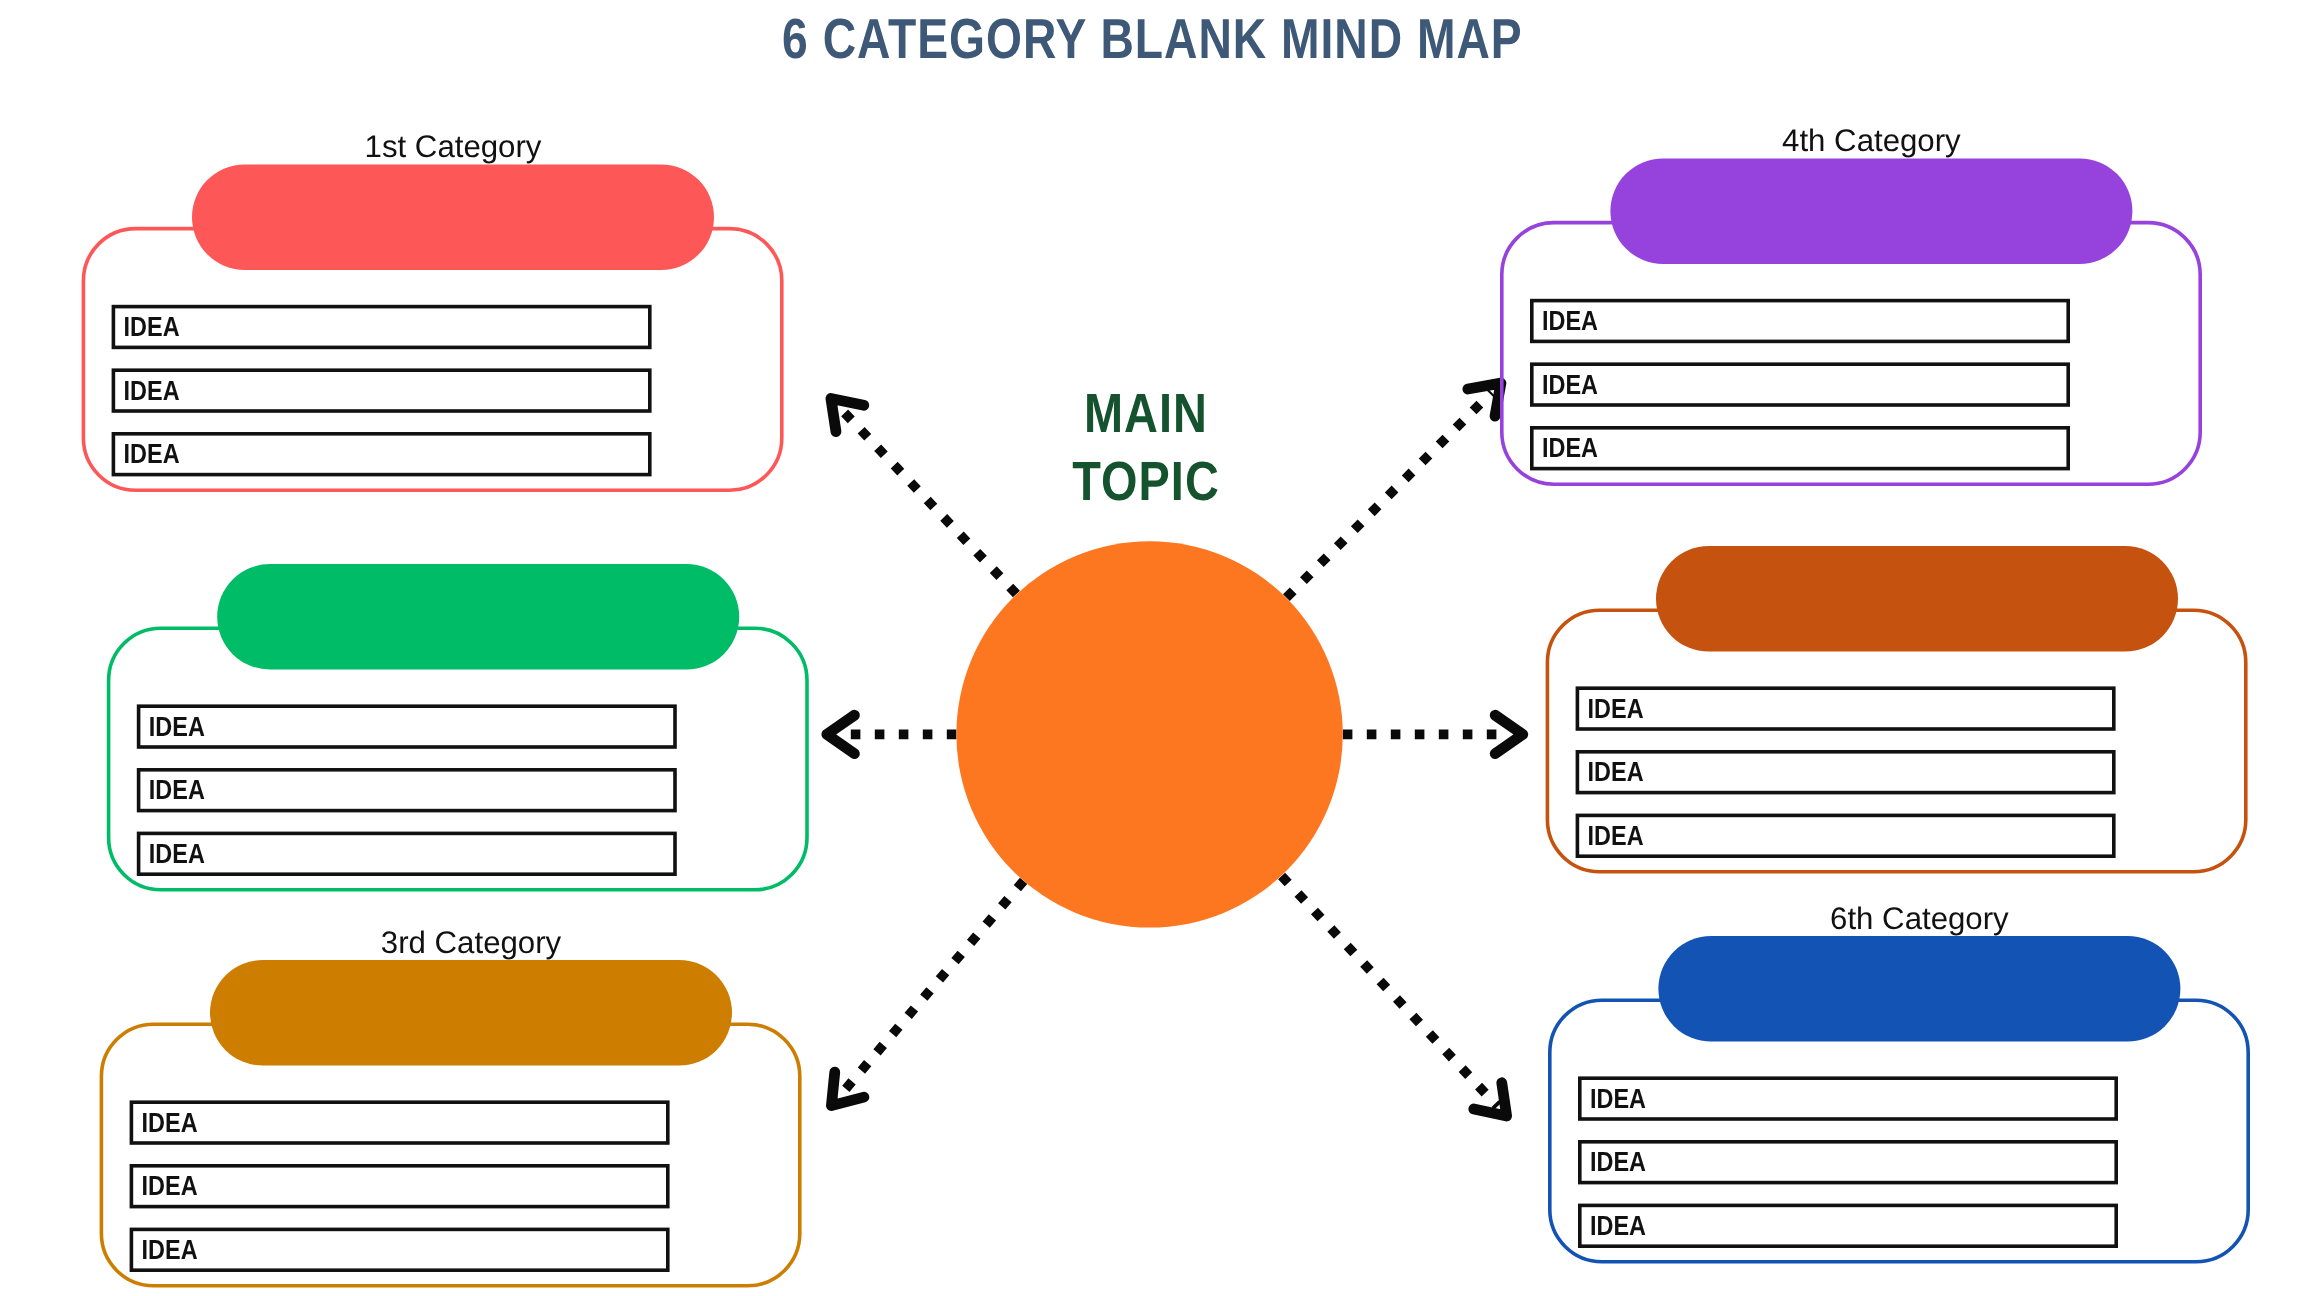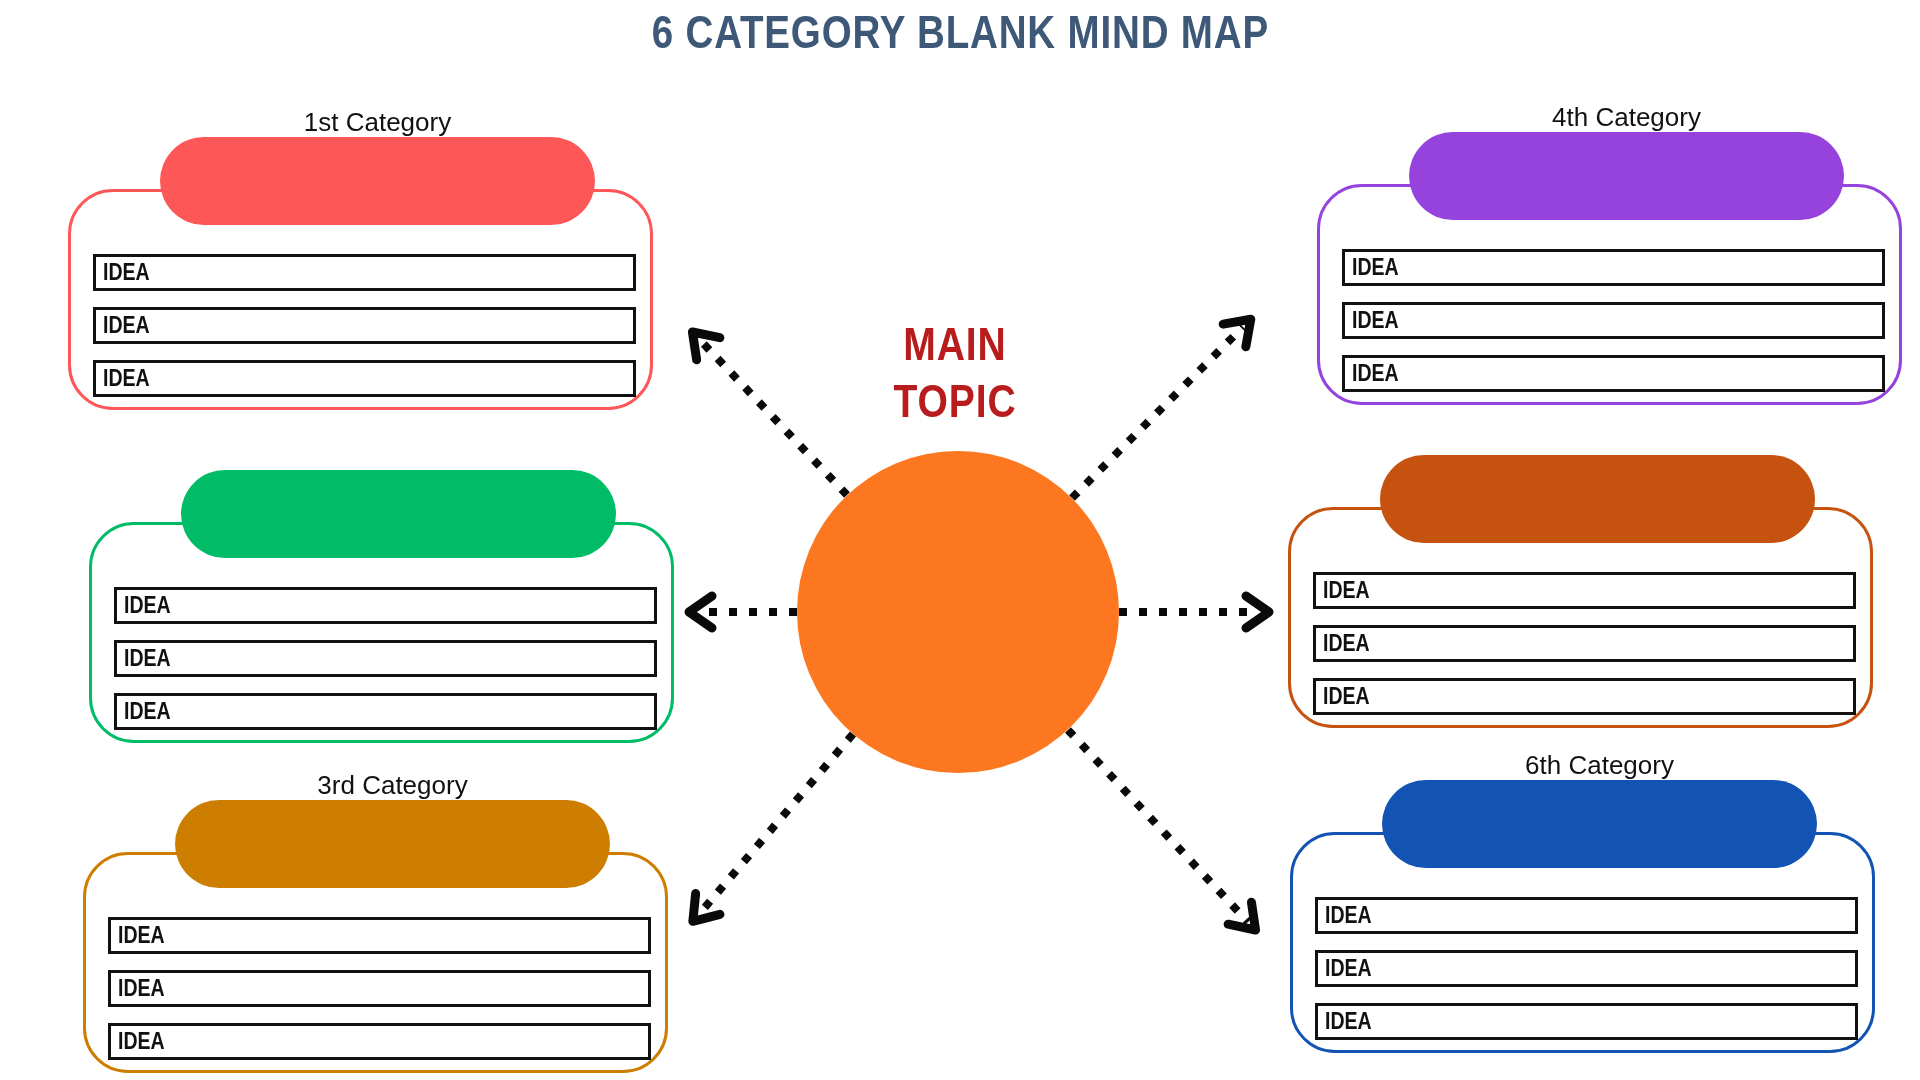--- a/index.html
+++ b/index.html
@@ -34,31 +34,31 @@
     position:absolute;left:92px;top:28px;width:435px;height:88px;border-radius:44px;
   }
   .cat .card{
     position:absolute;left:0;top:80px;width:585px;height:221px;box-sizing:border-box;
     background:#fff0;border:3px solid #000;border-radius:45px;
   }
   .cat .card{background:transparent;}
   .cat .pill{z-index:2;}
   .cat .card{z-index:1;}
   .idea{
-    position:absolute;left:22px;width:543px;height:37px;box-sizing:border-box;
+    position:absolute;left:22px;width:450px;height:37px;box-sizing:border-box;
     border:3px solid #111;background:#fff;display:flex;align-items:center;
     font-size:23px;font-weight:700;color:#111;padding-left:7px;
   }
   .idea .squeeze{display:inline-block;transform:scaleX(0.85);transform-origin:left center;}
   .idea.r1{top:62px;} .idea.r2{top:115px;} .idea.r3{top:168px;}
   
   .cat1{left:68px;  top:109px;}
   .cat2{left:89px;  top:442px;}
   .cat3{left:83px;  top:761px;margin-top:11px;}
-  .cat4{left:1317px;top:104px;}
+  .cat4{left:1250px;top:104px;}
   .cat5{left:1288px;top:427px;}
   .cat6{left:1290px;top:752px;}
 </style>
 </head>
 <body>
 
 <div id="stage">
 
   <div class="page-title" style="color: rgb(62, 88, 120);">
     <span class="squeeze">6 CATEGORY BLANK MIND MAP</span>
@@ -72,21 +72,21 @@
     </defs>
     <line x1="847" y1="495" x2="700" y2="340" stroke="#0a0a0a" stroke-width="8" stroke-dasharray="8 12" marker-end="url(#ah)"></line>
     <line x1="797" y1="612" x2="700" y2="612" stroke="#0a0a0a" stroke-width="8" stroke-dasharray="8 12" marker-end="url(#ah)"></line>
     <line x1="853" y1="734" x2="700" y2="913" stroke="#0a0a0a" stroke-width="8" stroke-dasharray="8 12" marker-end="url(#ah)"></line>
     <line x1="1072" y1="498" x2="1243" y2="327" stroke="#0a0a0a" stroke-width="8" stroke-dasharray="8 12" marker-end="url(#ah)"></line>
     <line x1="1119" y1="612" x2="1258" y2="612" stroke="#0a0a0a" stroke-width="8" stroke-dasharray="8 12" marker-end="url(#ah)"></line>
     <line x1="1068" y1="730" x2="1248" y2="922" stroke="#0a0a0a" stroke-width="8" stroke-dasharray="8 12" marker-end="url(#ah)"></line>
   </svg>
 
   <div class="center-circle" style="background: rgb(253, 118, 32);"></div>
-  <div class="center-label" style="color: #b91c1c;">
+  <div class="center-label" style="color: #14532d;">
     <span class="squeeze" style="display:block;">MAIN</span>
     <span class="squeeze" style="display:block;">TOPIC</span>
   </div>
 
   <div class="cat cat1">
     <div class="cat-label">1st Category</div>
     <div class="pill" style="background: rgb(254, 87, 87);"></div>
     <div class="card" style="border-color: rgb(254, 87, 87);">
       <div class="idea r1">
         <span class="squeeze">IDEA</span>

